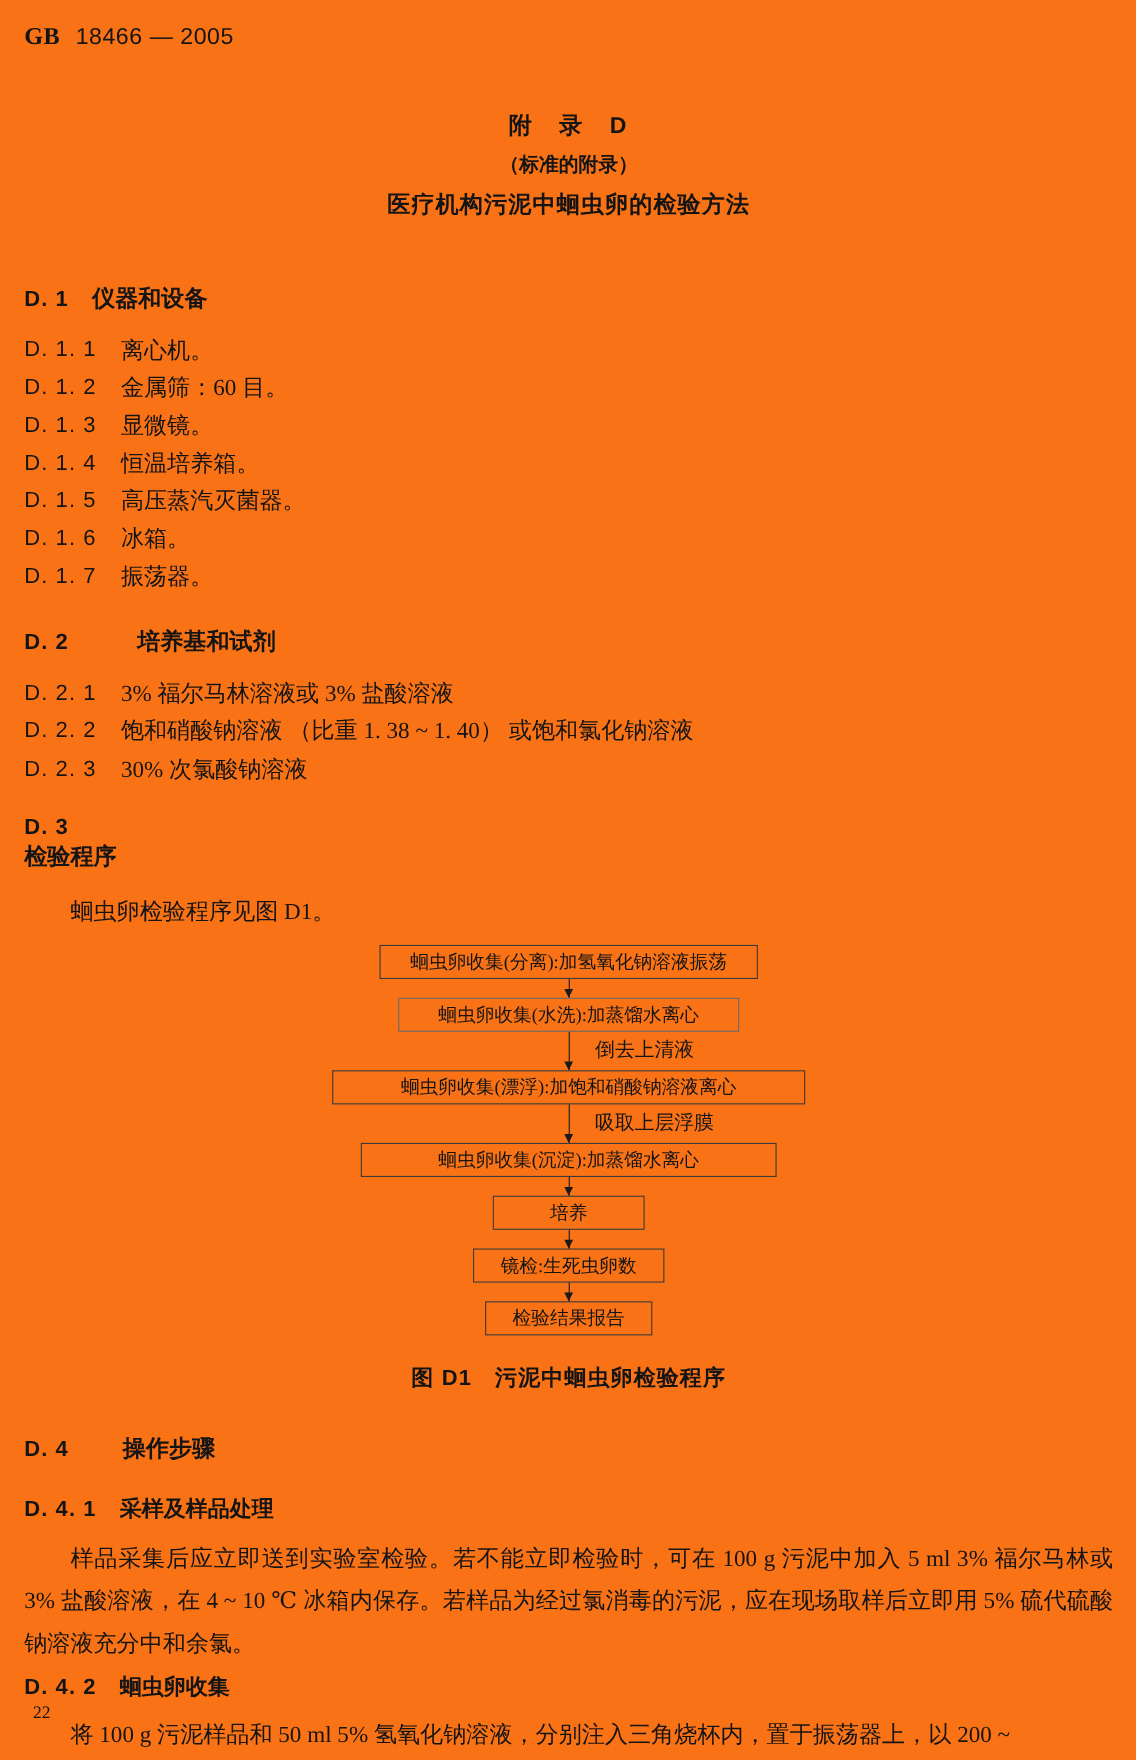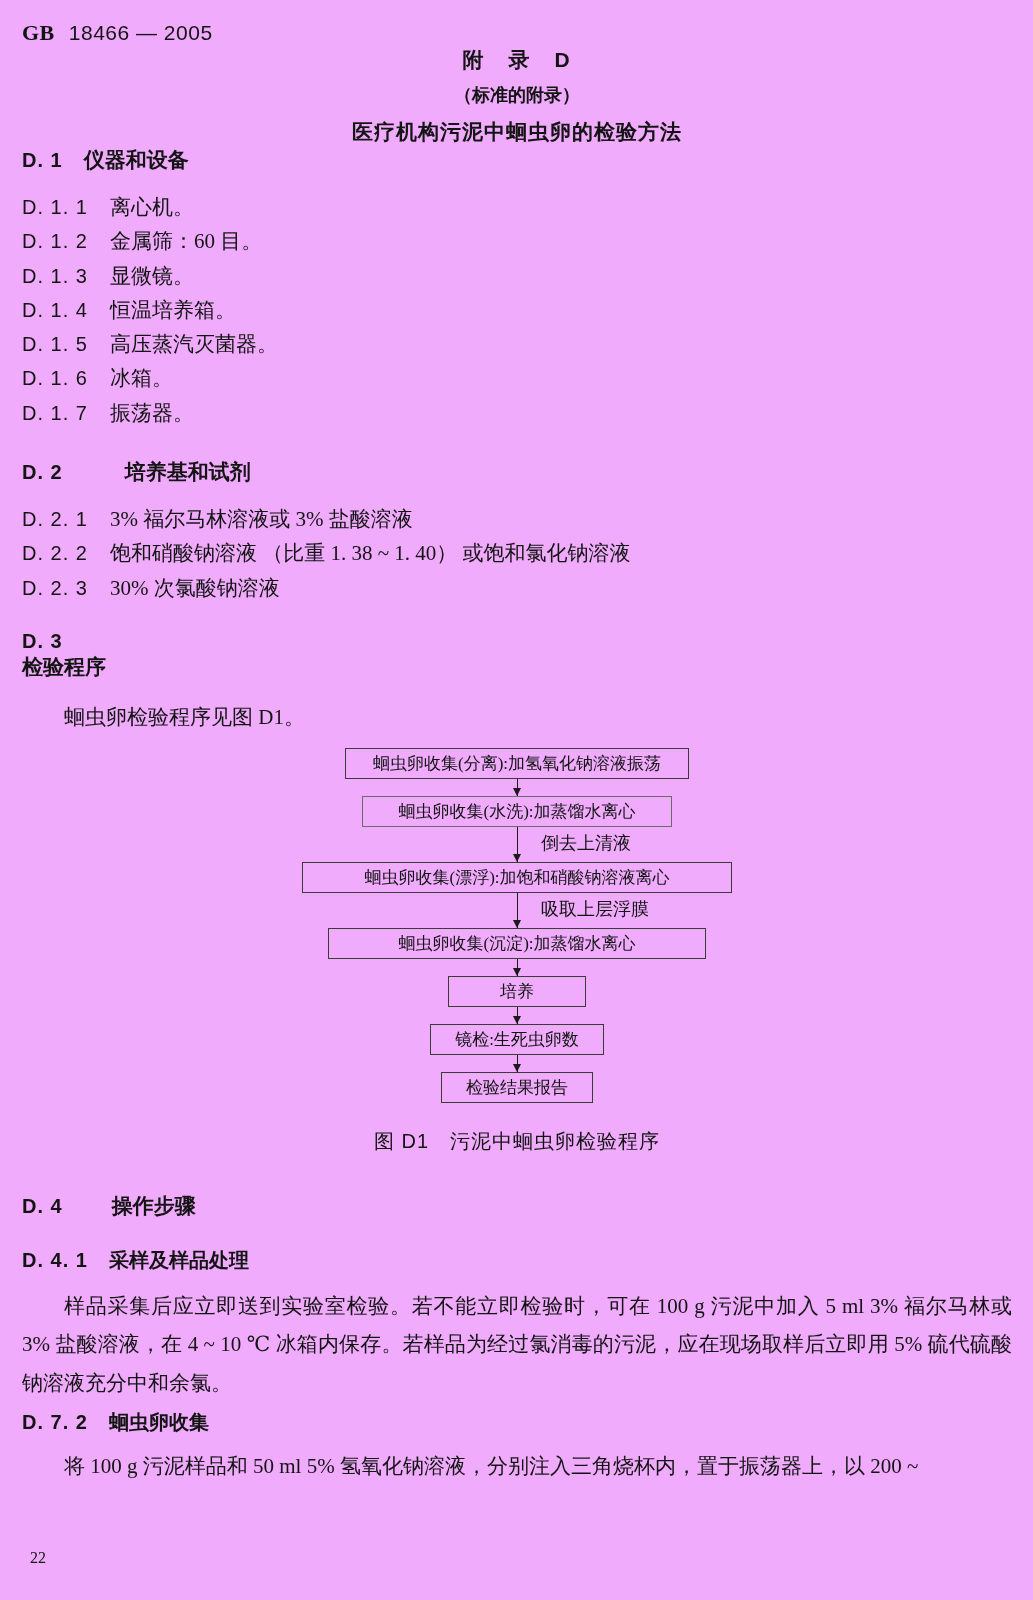--- a/index.html
+++ b/index.html
@@ -2,42 +2,42 @@
 <html><head>
 <meta charset="utf-8">
 <style>
   * { margin: 0; padding: 0; box-sizing: border-box; }
   html, body { background: #e8e8e8; }
   .page {
     position: relative;
     width: 1033px;
     height: 1600px;
     margin: 0 auto;
-    background: #f0abfc;
+    background: #f97316;
     color: #141414;
     font-family: "Liberation Serif", "DejaVu Serif", serif;
     overflow: hidden;
   }
   .inner { padding: 20px 21px 0 22px; }
 
   
   .std-code {
     font-family: "Liberation Sans", "DejaVu Sans", sans-serif;
     font-size: 21px;
     letter-spacing: 0.5px;
   }
   .std-code .gb {
     font-family: "Liberation Serif", "DejaVu Serif", serif;
     font-weight: bold;
     font-size: 22px;
     margin-right: 14px;
   }
 
   
-  .title-block { text-align: center;
+  .title-block { margin-top: 54px; text-align: center;
     font-family: "Liberation Sans", "DejaVu Sans", sans-serif; font-weight: bold; }
   .title-l1 { font-size: 21px; letter-spacing: 2px; }
   .title-l2 { font-size: 18px; margin-top: 9px; }
   .title-l3 { font-size: 21px; margin-top: 11px; letter-spacing: 1px; }
 
   
   .sec-h {
     font-family: "Liberation Sans", "DejaVu Sans", sans-serif;
     font-weight: bold;
     font-size: 21px;
@@ -105,27 +105,27 @@
     left: calc(50% + 24px);
     top: 50%;
     transform: translateY(-54%);
     font-size: 18px;
     white-space: nowrap;
   }
   .fig-caption {
     margin-top: 25px;
     text-align: center;
     font-family: "Liberation Sans", "DejaVu Sans", sans-serif;
-    font-weight: normal;
+    font-weight: bold;
     font-size: 20px;
     letter-spacing: 1px;
   }
 
   
-  .mt-d1 { }
+  .mt-d1 { margin-top: 57px; }
   .mt-d2 { margin-top: 28px; gap: 41px; }
   .mt-d3 { margin-top: 25px; flex-direction: column; }
   .mt-intro { margin-top: 22px; }
   .mt-d4 { margin-top: 37px; gap: 28px; }
   .mt-d41 { margin-top: 27px; }
   .mt-p1 { margin-top: 13px; }
   .mt-d42 { margin-top: 7px; }
   .mt-d421 { margin-top: 13px; }
   .mt-p2 { margin-top: 11px; }
 
@@ -248,21 +248,21 @@
       <span class="h-title">操作步骤</span>
     </div>
 
     <div class="sec-h sub mt-d41">
       <span class="h-num">D. 4. 1</span>
       <span class="h-title">采样及样品处理</span>
     </div>
     <div class="para mt-p1">样品采集后应立即送到实验室检验。若不能立即检验时，可在 100 g 污泥中加入 5 ml 3% 福尔马林或 3% 盐酸溶液，在 4 ~ 10 ℃ 冰箱内保存。若样品为经过氯消毒的污泥，应在现场取样后立即用 5% 硫代硫酸钠溶液充分中和余氯。</div>
 
     <div class="sec-h sub mt-d42">
-      <span class="h-num">D. 7. 2</span>
+      <span class="h-num">D. 4. 2</span>
       <span class="h-title">蛔虫卵收集</span>
     </div>
 
     <div class="para mt-p2">将 100 g 污泥样品和 50 ml 5% 氢氧化钠溶液，分别注入三角烧杯内，置于振荡器上，以 200 ~</div>
 
   </div>
 
   <div class="page-number">22</div>
 </div>
 

